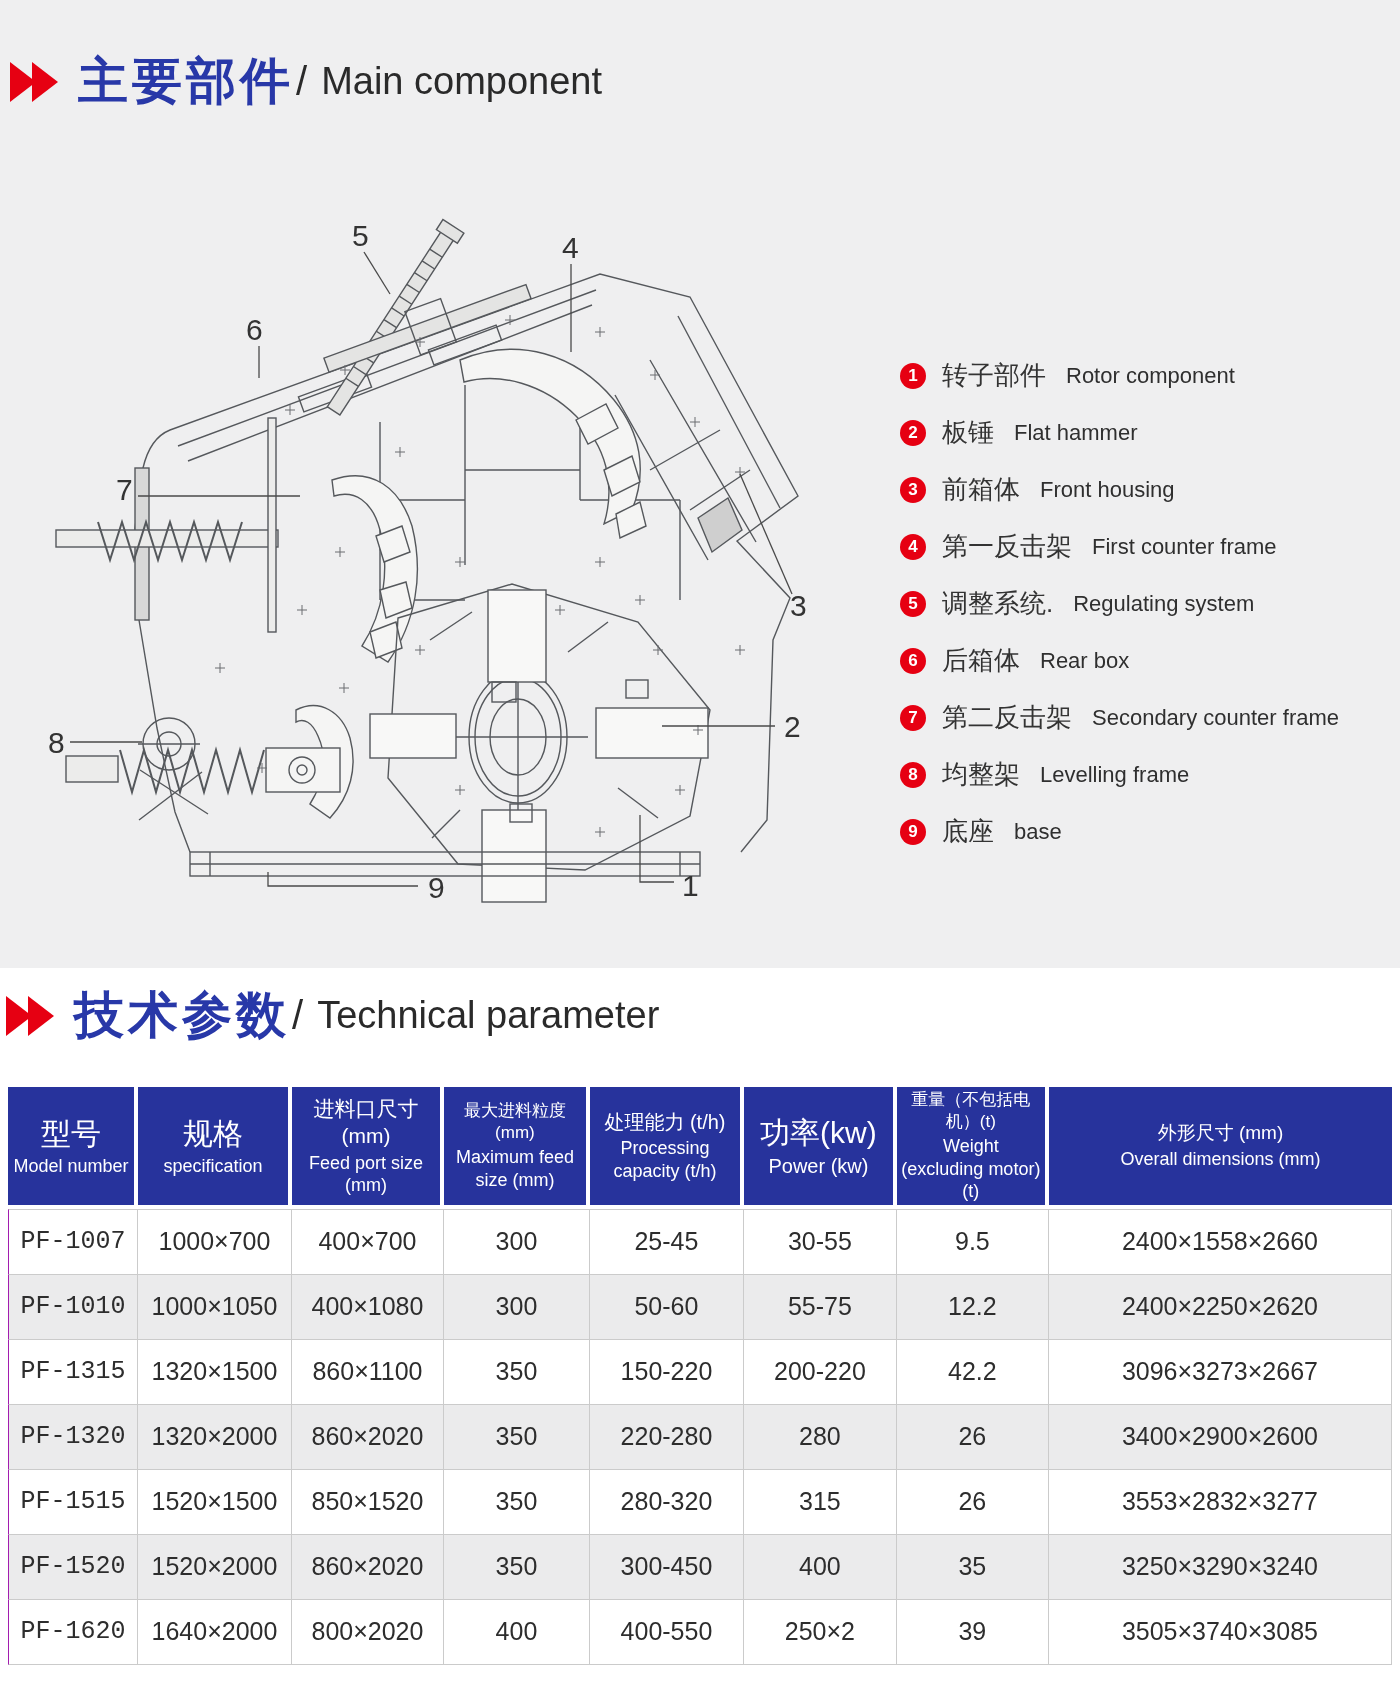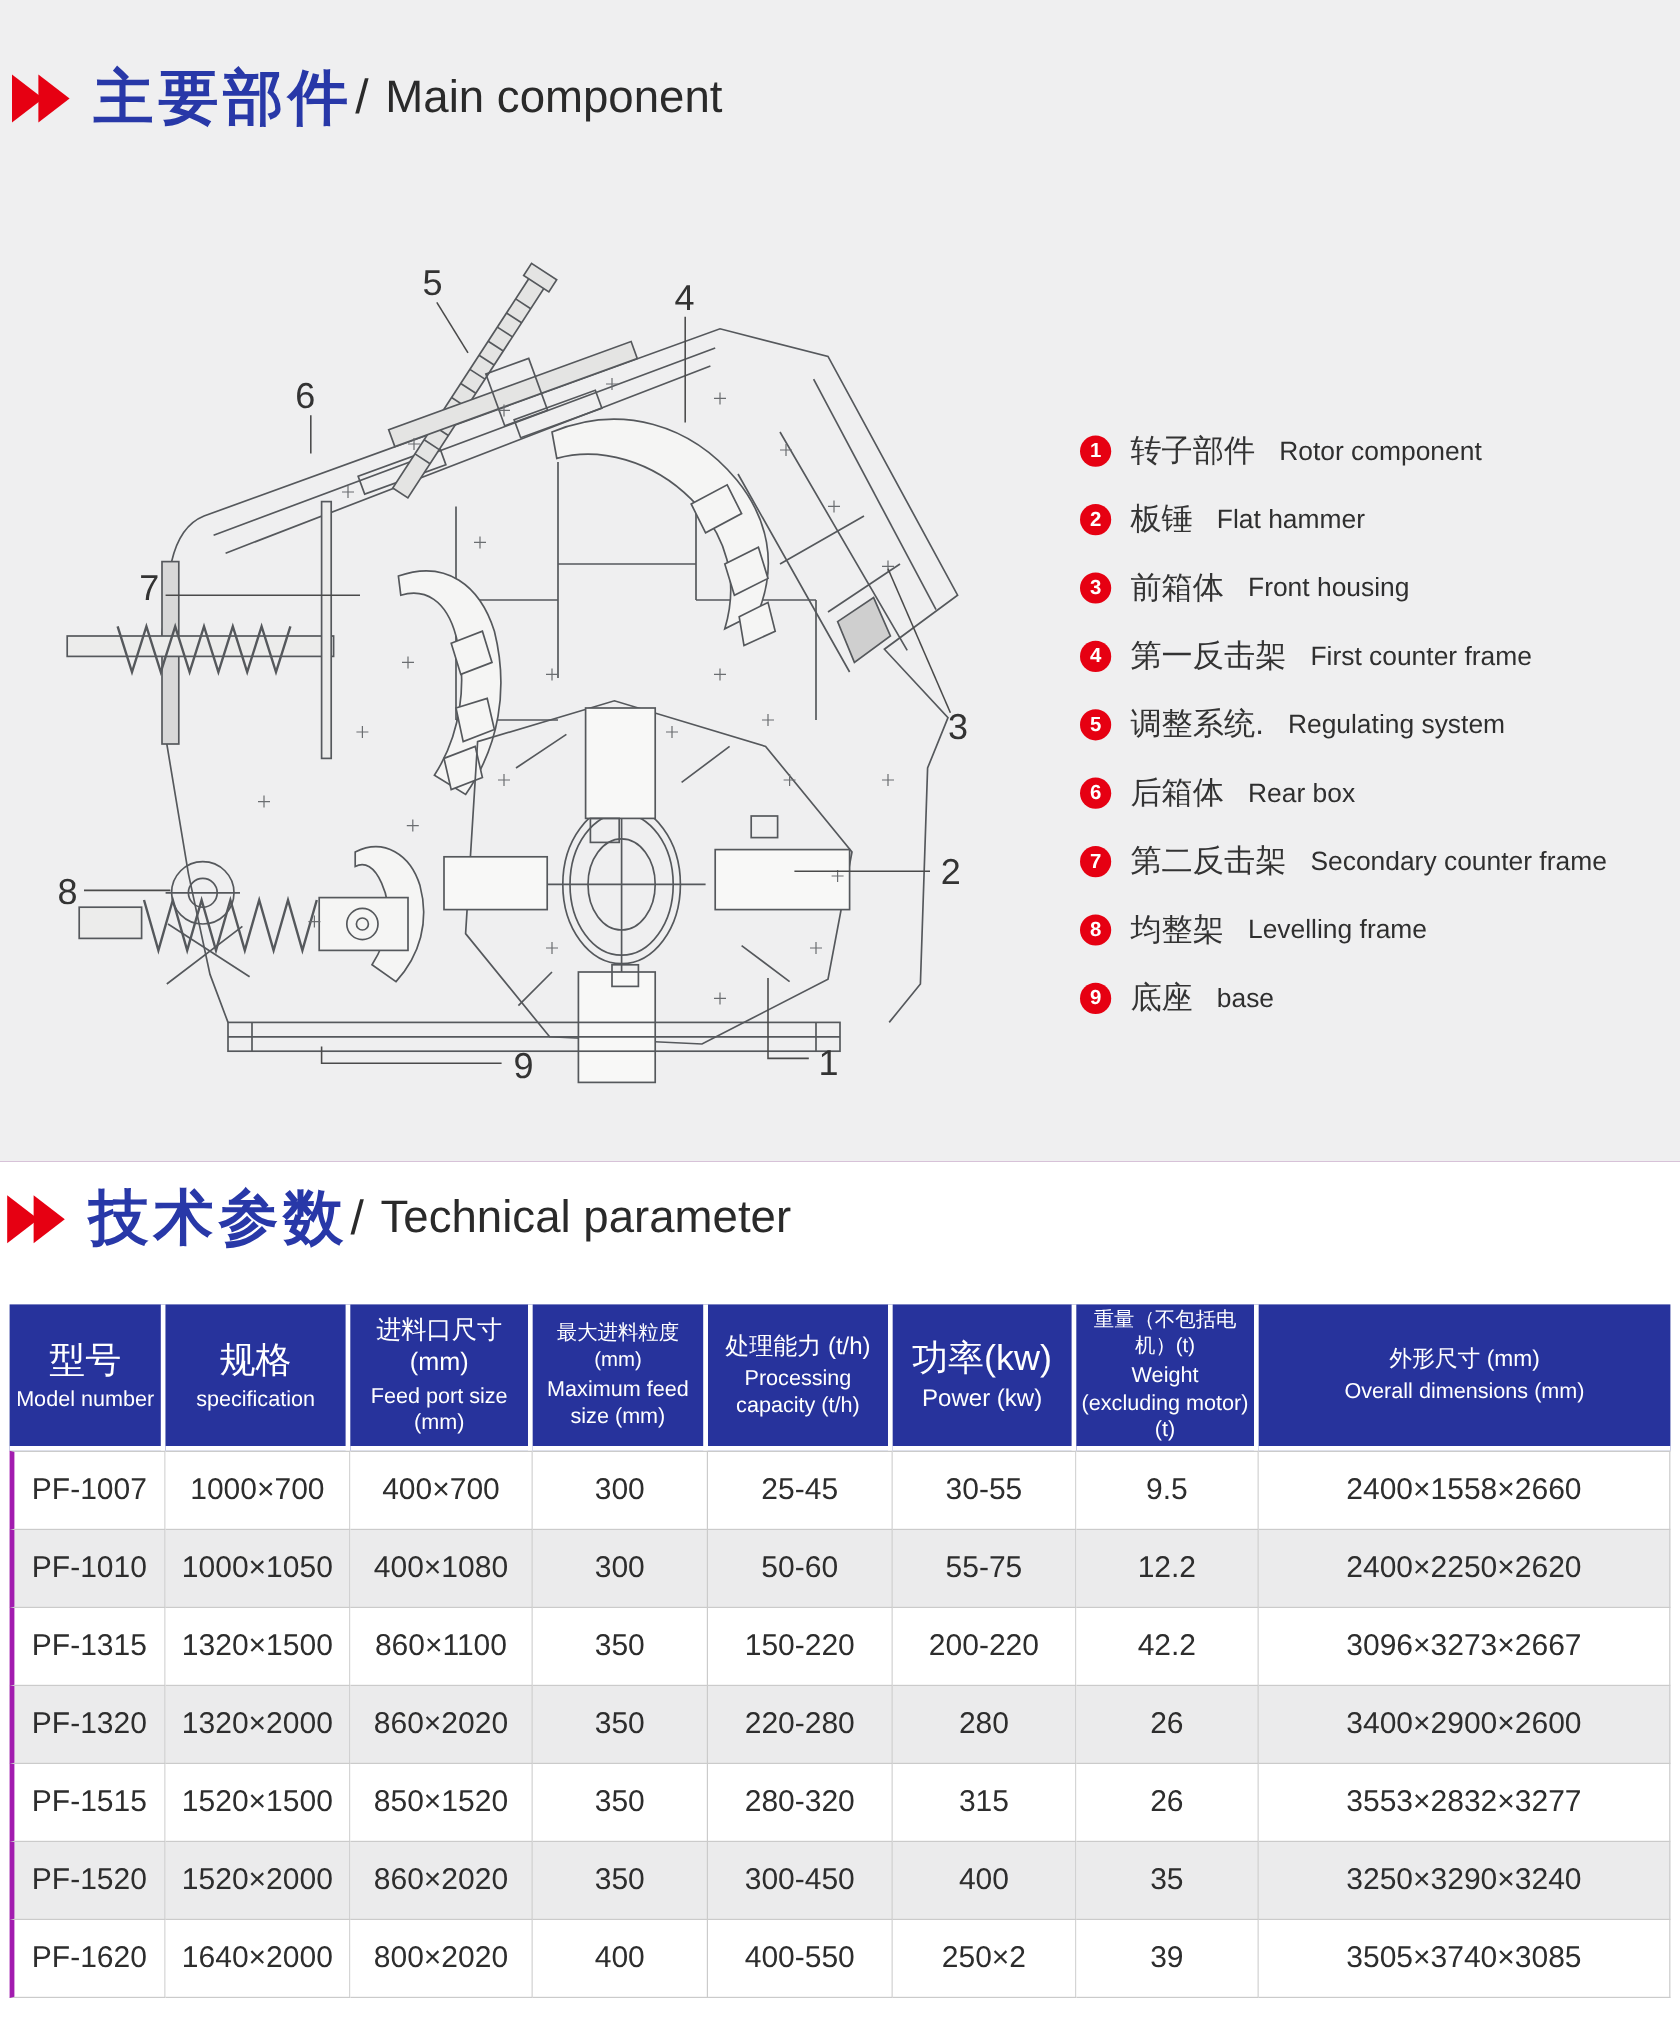--- a/index.html
+++ b/index.html
@@ -1,17 +1,17 @@
 <!DOCTYPE html>
 <html><head>
 <meta charset="utf-8">
 <style>
   html,body{margin:0;padding:0;background:#fff;}
   .page{position:relative;width:1400px;height:1698px;overflow:hidden;
-        font-family:"Liberation Sans",sans-serif;background:#701a75;}
+        font-family:"Liberation Sans",sans-serif;background:#1d4ed8;}
   
   .top{position:absolute;left:0;top:0;width:1400px;height:968px;background:#efeff0;}
   .bottom{position:absolute;left:0;top:968px;width:1400px;height:862px;background:#ffffff;}
   
   .sec-head{position:absolute;display:flex;align-items:center;}
   .sec-head .zh-title{font-family:"DejaVu Serif","Liberation Serif",serif;
       font-weight:bold;font-size:50px;color:#2838a8;letter-spacing:4px;margin-left:14px;}
   .sec-head .slash{font-size:40px;color:#2a2a2a;margin-left:2px;}
   .sec-head .en-title{font-size:38px;color:#2a2a2a;margin-left:14px;letter-spacing:0px;}
   
@@ -37,21 +37,21 @@
   .spec-table th.c4 .zh{font-size:17px;white-space:pre-line;}
   .spec-table th.c4 .en{font-size:18px;}
   .spec-table th.c5 .zh{font-size:20px;}
   .spec-table th.c6 .zh{font-size:30px;}
   .spec-table th.c6 .en{font-size:20px;}
   .spec-table th.c7 .zh{font-size:17px;}
   .spec-table th.c8 .zh{font-size:19px;}
   .spec-table tbody td{height:62px;text-align:center;vertical-align:middle;
       font-size:25px;color:#2d2d2d;background:#fff;
       border-right:1px solid #cbcbcb;border-bottom:1px solid #cbcbcb;}
-  .spec-table tbody td:first-child{border-left:4px solid #a21caf;}
+  .spec-table tbody td:first-child{border-left:1px solid #a21caf;font-family:Liberation Mono, monospace;}
   .spec-table tbody tr:first-child td{border-top:1px solid #cbcbcb;}
   .spec-table tbody tr:nth-child(even) td{background:#ebebec;}
 </style>
 </head>
 <body>
 
 <div class="page">
 
   <section class="top">
 

